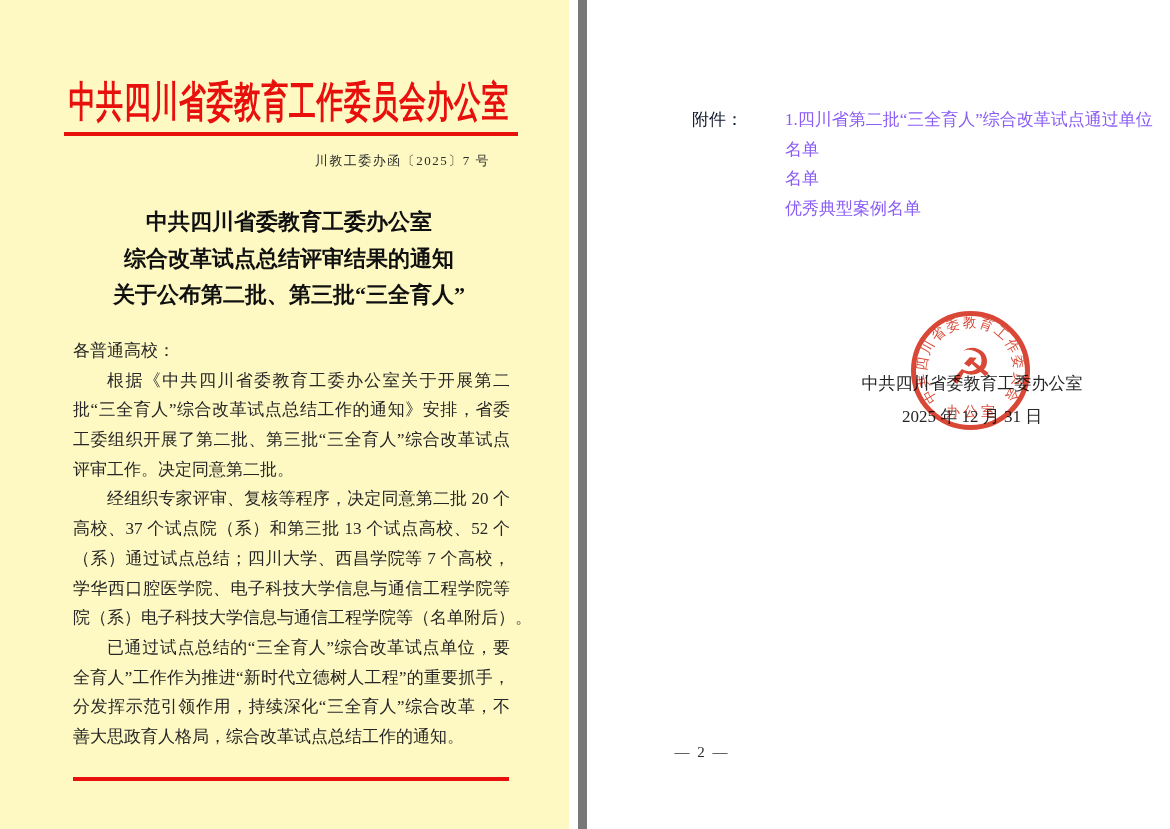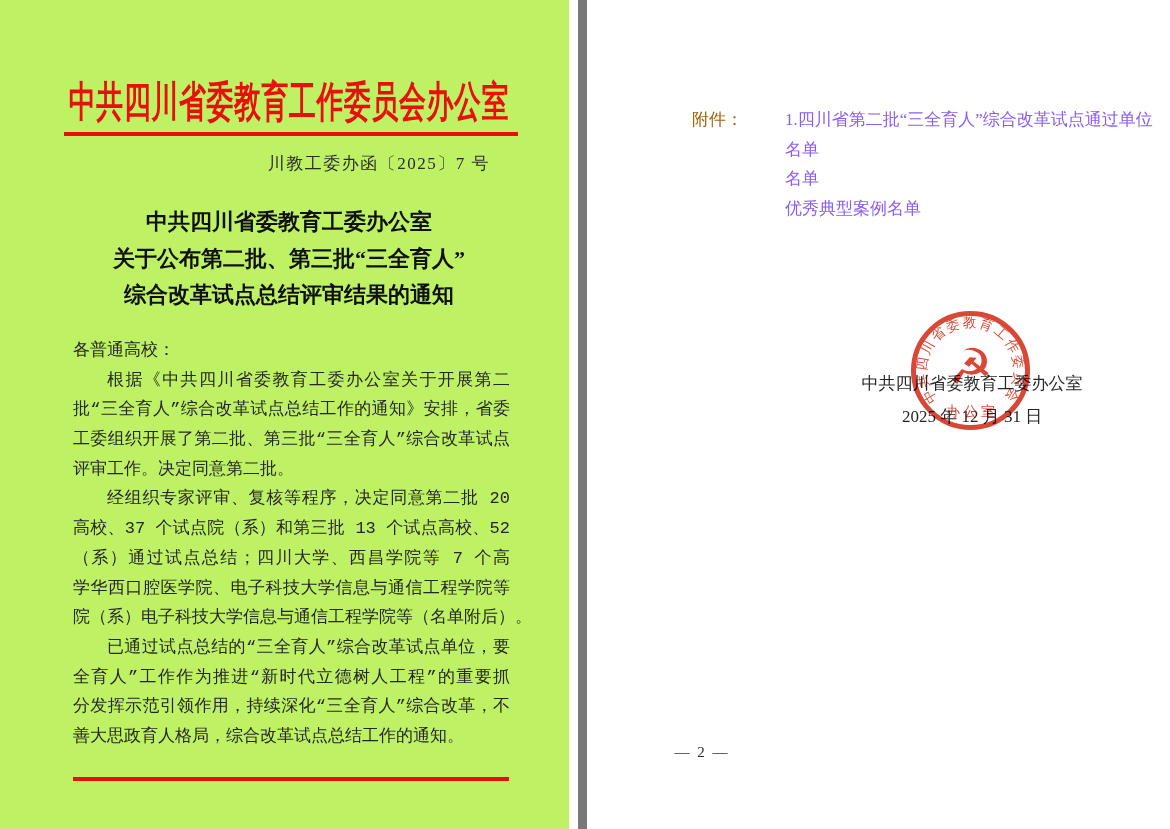--- a/index.html
+++ b/index.html
@@ -2,53 +2,53 @@
 <html><head>
 <meta charset="utf-8">
 <style>
   * { margin:0; padding:0; box-sizing:border-box; }
   html,body { background:#ffffff; }
   .canvas {
     position:relative; width:1170px; height:829px; background:#ffffff;
     font-family:"Liberation Serif","DejaVu Serif",serif; overflow:hidden;
   }
   
-  .page-left { position:absolute; left:0; top:0; width:569px; height:829px; background:#bef264; }
+  .page-left { position:absolute; left:0; top:0; width:569px; height:829px; background:#fef9c3; }
   .letterhead { position:absolute; top:74px; left:0; width:578px; display:flex; justify-content:center; }
   .letterhead span {
     font-size:42px; font-weight:bold; color:#e8100c; white-space:nowrap;
     transform:scaleX(0.64); transform-origin:center; letter-spacing:1px;
   }
   .lh-rule {
     position:absolute; top:132px; left:64px; width:454px; height:3px;
     border-top:2px solid #e8100c; border-bottom:2px solid #e8100c;
   }
   .doc-number {
     position:absolute; top:152px; left:0; width:490px; text-align:right;
-    font-size:17px; color:#2b2b2b; letter-spacing:1.5px;
+    font-size:13px; color:#2b2b2b; letter-spacing:1.5px;
   }
   .doc-title {
     position:absolute; top:204px; left:0; width:578px; text-align:center;
     font-weight:bold; font-size:22px; line-height:36.5px; color:#101010;
   }
   .body-text {
     position:absolute; top:336px; left:73px; width:437px;
     font-size:17px; line-height:29.7px; color:#262626;
   }
-  .bline { height:29.7px; text-align:justify; white-space:nowrap;font-family:Liberation Mono, monospace; }
+  .bline { height:29.7px; text-align:justify; white-space:nowrap; }
   .bline.fill { white-space:normal; text-align-last:justify; overflow:hidden; }
   .bline.ind  { text-indent:2em; }
   .footer-rule { position:absolute; top:777px; left:73px; width:436px; height:4px; background:#e8100c; }
   
   .divider { position:absolute; left:578px; top:0; width:9px; height:829px; background:#787878; }
   
   .page-right { position:absolute; left:587px; top:0; width:583px; height:829px; background:#fff; }
   .att-label {
     position:absolute; left:105px; top:105px;
-    font-size:17px; line-height:29.7px; color:#a16207;
+    font-size:17px; line-height:29.7px; color:#0f172a;
   }
   .att-items {
     position:absolute; left:150px; top:105px; width:410px;
     font-size:17px; line-height:29.7px; color:#8b5cf6;margin-left:48px;
   }
   .att-line { height:29.7px; white-space:nowrap; }
   .signature {
     position:absolute; left:270px; top:372px; width:230px; text-align:center;
     font-size:17px; color:#262626; white-space:nowrap;
   }
@@ -75,22 +75,22 @@
     <div class="letterhead">
       <span>中共四川省委教育工作委员会办公室</span>
     </div>
 
     <div class="lh-rule"></div>
 
     <div class="doc-number">川教工委办函〔2025〕7 号</div>
 
     <div class="doc-title">
       <div>中共四川省委教育工委办公室</div>
+      <div>综合改革试点总结评审结果的通知</div>
       <div>关于公布第二批、第三批“三全育人”</div>
-      <div>综合改革试点总结评审结果的通知</div>
     </div>
 
     <div class="body-text">
       <div class="bline">各普通高校：</div>
       <div class="bline ind fill">根据《中共四川省委教育工委办公室关于开展第二批、第三</div>
       <div class="bline fill">批“三全育人”综合改革试点总结工作的通知》安排，省委教育</div>
       <div class="bline fill">工委组织开展了第二批、第三批“三全育人”综合改革试点总结</div>
       <div class="bline">评审工作。决定同意第二批。</div>
       <div class="bline ind fill">经组织专家评审、复核等程序，决定同意第二批 20 个试点</div>
       <div class="bline fill">高校、37 个试点院（系）和第三批 13 个试点高校、52 个试点院</div>

